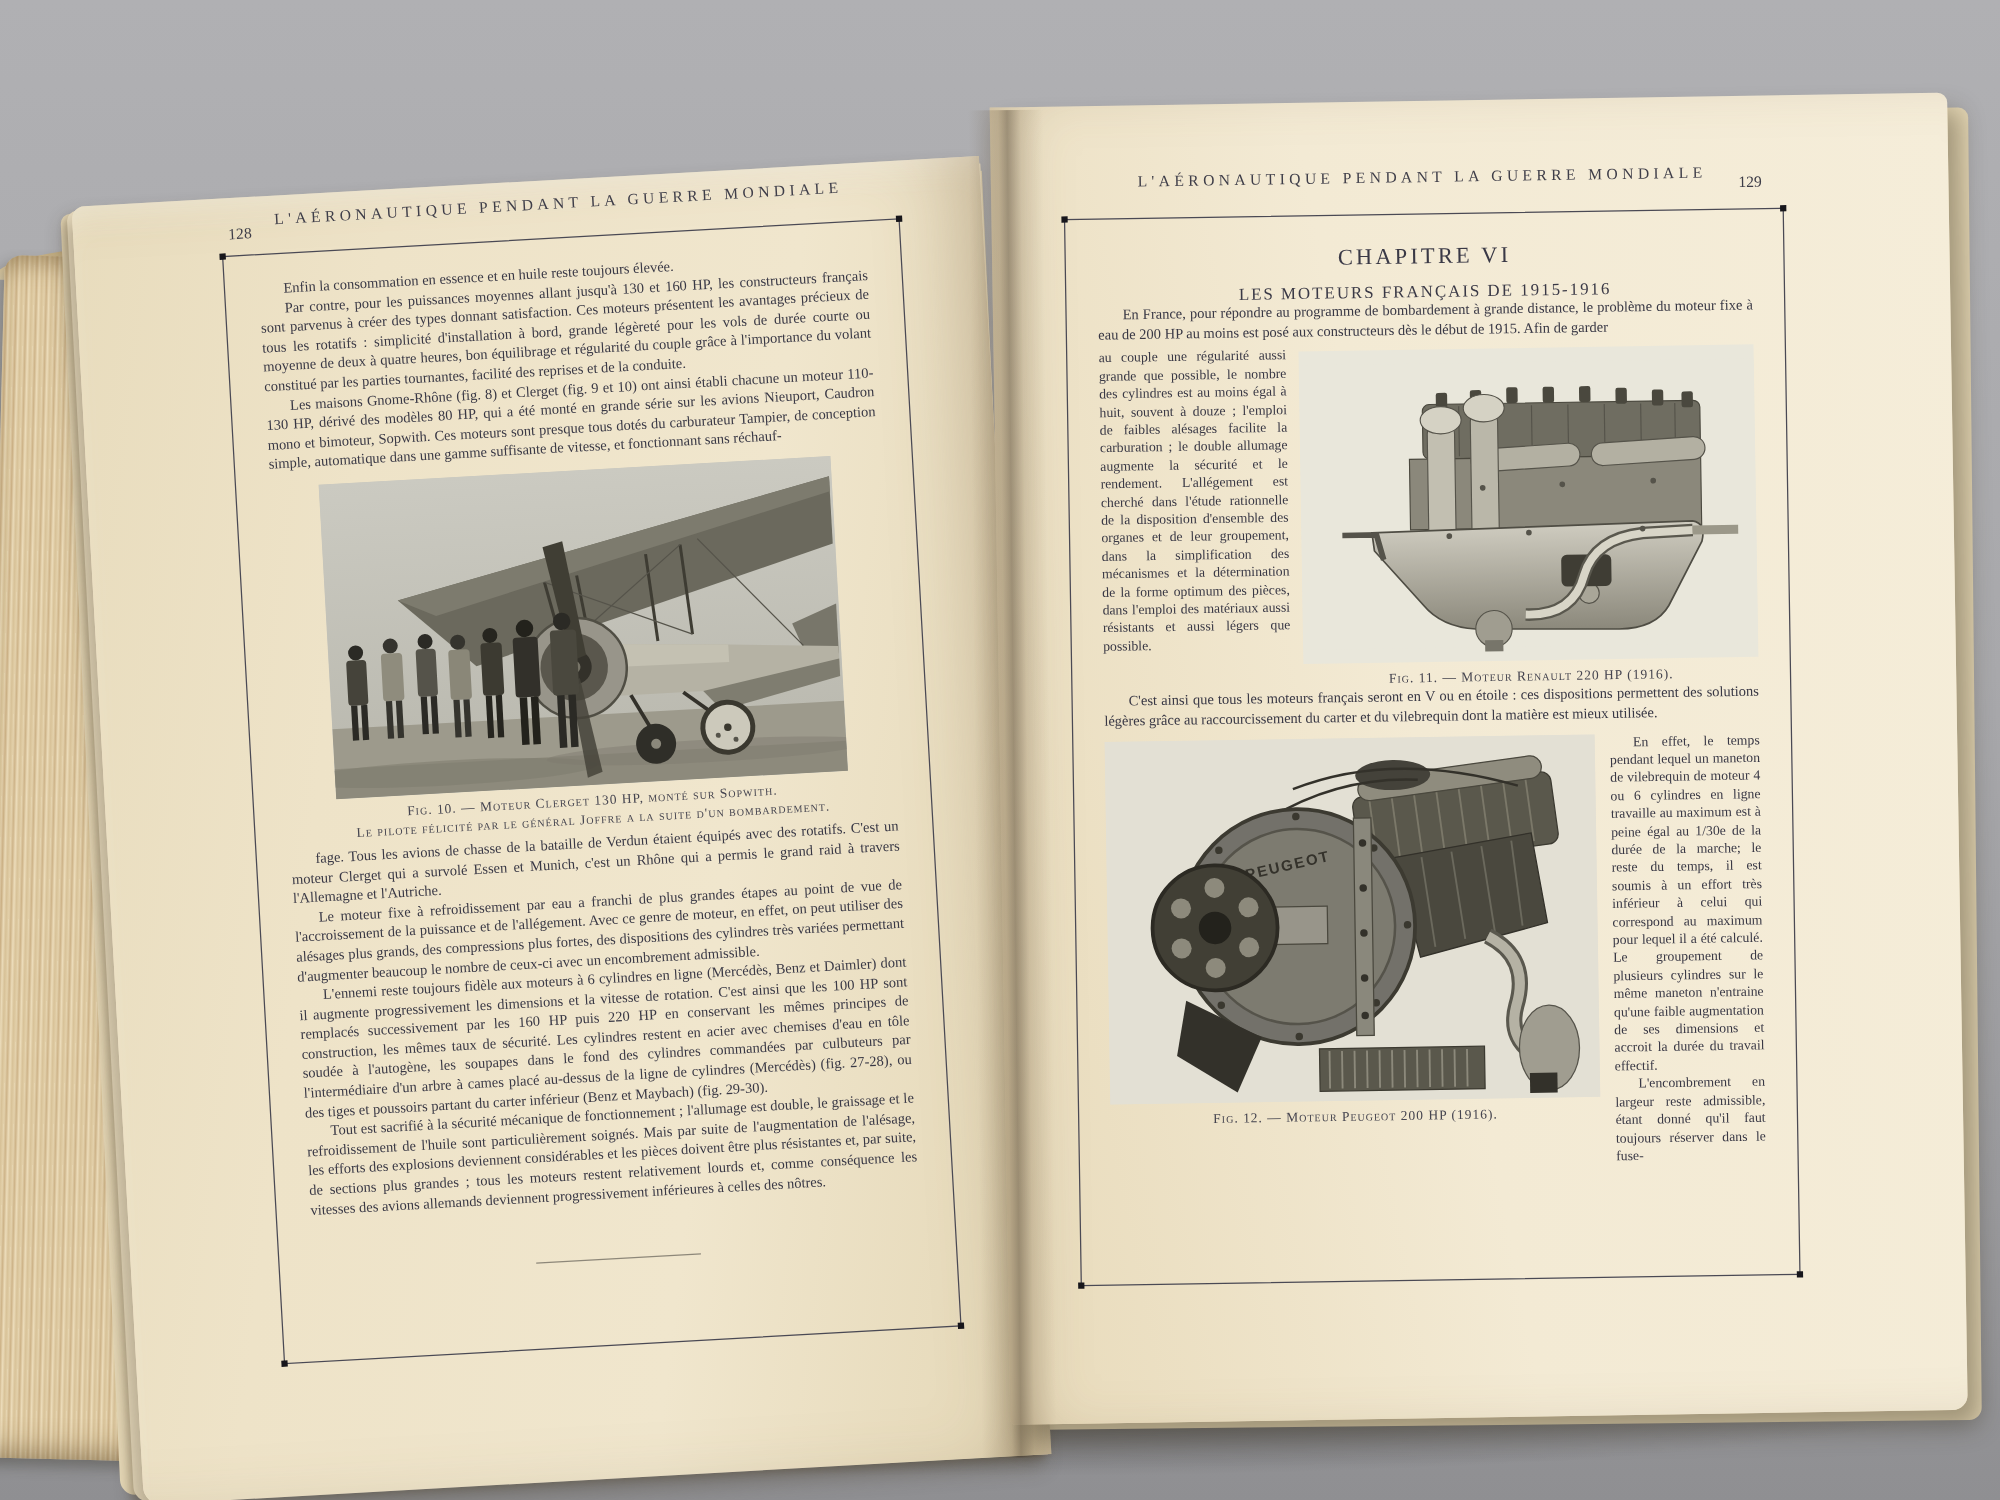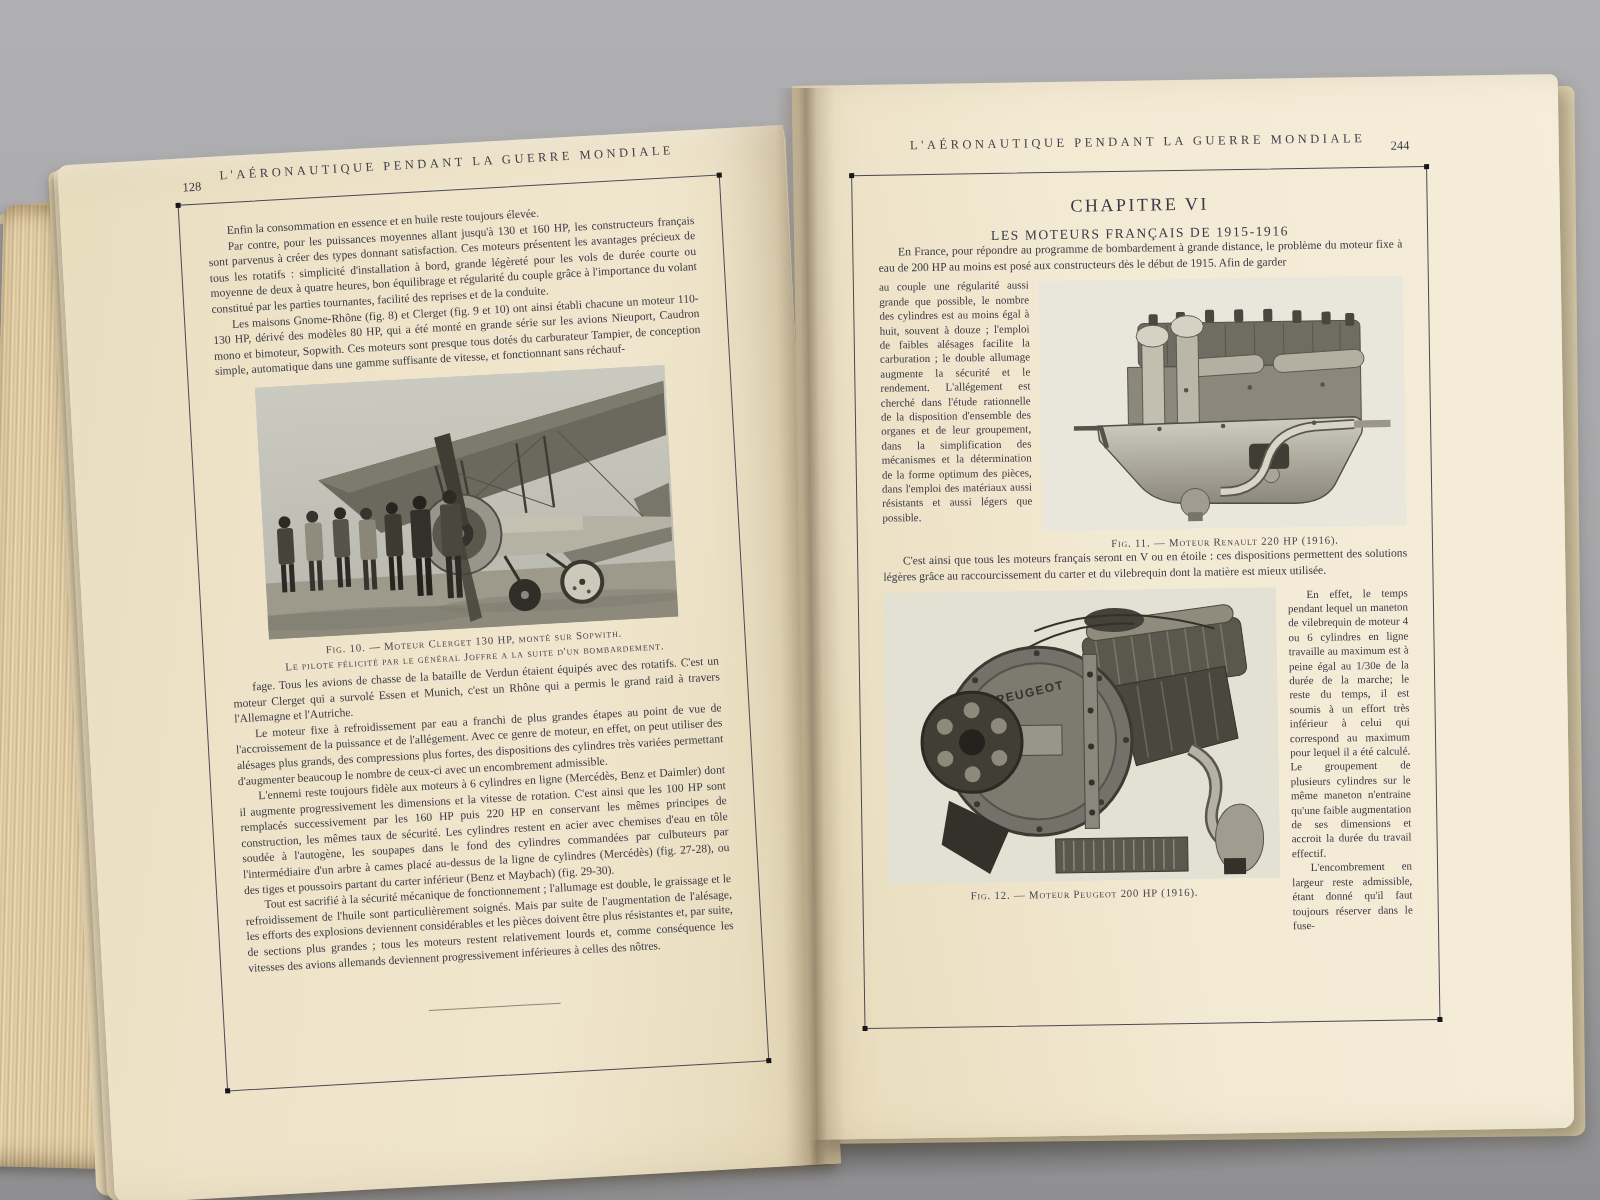--- a/index.html
+++ b/index.html
@@ -213,21 +213,21 @@
         <p>fage. Tous les avions de chasse de la bataille de Verdun étaient équipés avec des rotatifs. C'est un moteur Clerget qui a survolé Essen et Munich, c'est un Rhône qui a permis le grand raid à travers l'Allemagne et l'Autriche.</p>
         <p>Le moteur fixe à refroidissement par eau a franchi de plus grandes étapes au point de vue de l'accroissement de la puissance et de l'allégement. Avec ce genre de moteur, en effet, on peut utiliser des alésages plus grands, des compressions plus fortes, des dispositions des cylindres très variées permettant d'augmenter beaucoup le nombre de ceux-ci avec un encombrement admissible.</p>
         <p>L'ennemi reste toujours fidèle aux moteurs à 6 cylindres en ligne (Mercédès, Benz et Daimler) dont il augmente progressivement les dimensions et la vitesse de rotation. C'est ainsi que les 100 HP sont remplacés successivement par les 160 HP puis 220 HP en conservant les mêmes principes de construction, les mêmes taux de sécurité. Les cylindres restent en acier avec chemises d'eau en tôle soudée à l'autogène, les soupapes dans le fond des cylindres commandées par culbuteurs par l'intermédiaire d'un arbre à cames placé au-dessus de la ligne de cylindres (Mercédès) (fig. 27-28), ou des tiges et poussoirs partant du carter inférieur (Benz et Maybach) (fig. 29-30).</p>
         <p>Tout est sacrifié à la sécurité mécanique de fonctionnement ; l'allumage est double, le graissage et le refroidissement de l'huile sont particulièrement soignés. Mais par suite de l'augmentation de l'alésage, les efforts des explosions deviennent considérables et les pièces doivent être plus résistantes et, par suite, de sections plus grandes ; tous les moteurs restent relativement lourds et, comme conséquence les vitesses des avions allemands deviennent progressivement inférieures à celles des nôtres.</p>
         <div class="divider"></div>
       </div>
     </div>
   </div>
 
   <div class="page page-right">
-    <div class="pagenum" style="left:598px; top:62px;">244</div>
+    <div class="pagenum" style="left:598px; top:62px;">129</div>
     <div class="running-head" style="left:58px; top:54px; width:574px;">L'AÉRONAUTIQUE PENDANT LA GUERRE MONDIALE</div>
 
     <div class="frame" style="left:58px; top:90px; width:574px; height:852px;">
       <span class="cm tl"></span>
       <span class="cm tr"></span>
       <span class="cm bl"></span>
       <span class="cm br"></span>
 
       <div class="body-text rp-body">
         <h1 class="chapter">CHAPITRE VI</h1>

